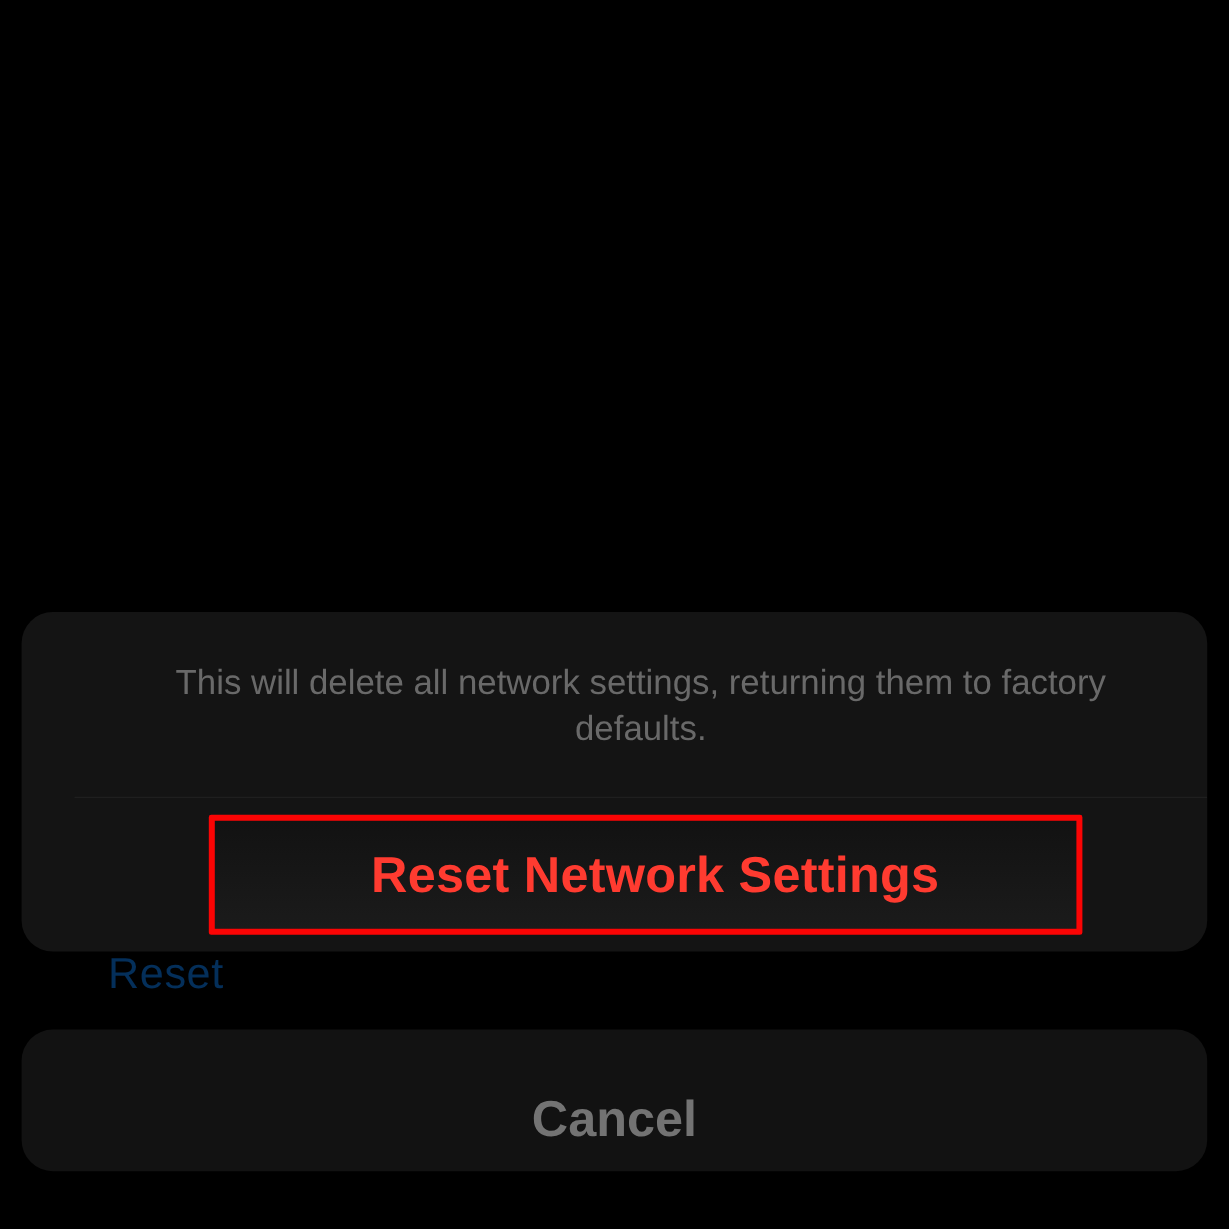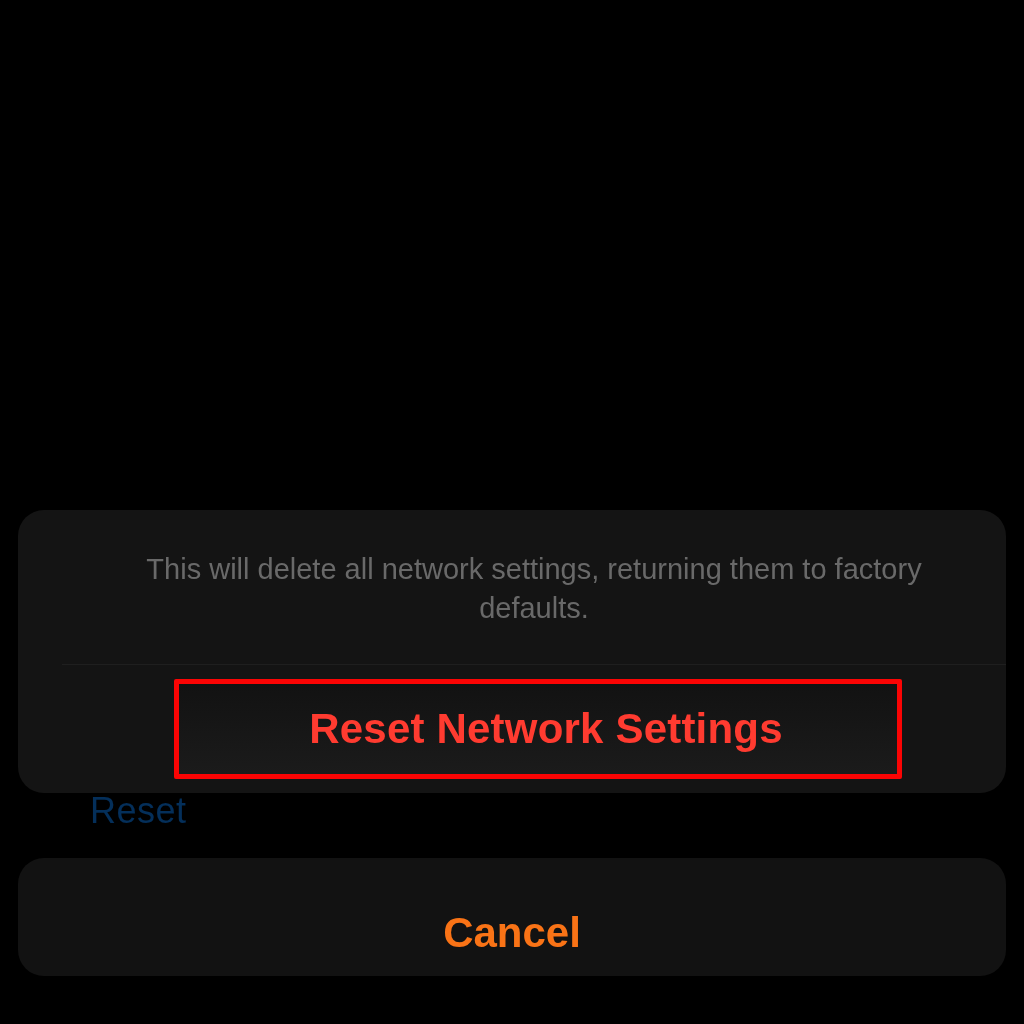--- a/index.html
+++ b/index.html
@@ -77,21 +77,21 @@
       top: 858px;
       height: 118px;
       background: #121212;
       border-radius: 26px;
       display: flex;
       align-items: center;
       justify-content: center;
       cursor: pointer;
     }
     .cancel-label {
-      color: #f97316;
+      color: #737373;
       font-size: 42px;
       font-weight: 600;
       margin-top: 31px;
     }
   </style>
 </head>
 <body>
 
 <div class="underlying-hint">Reset</div>
 

